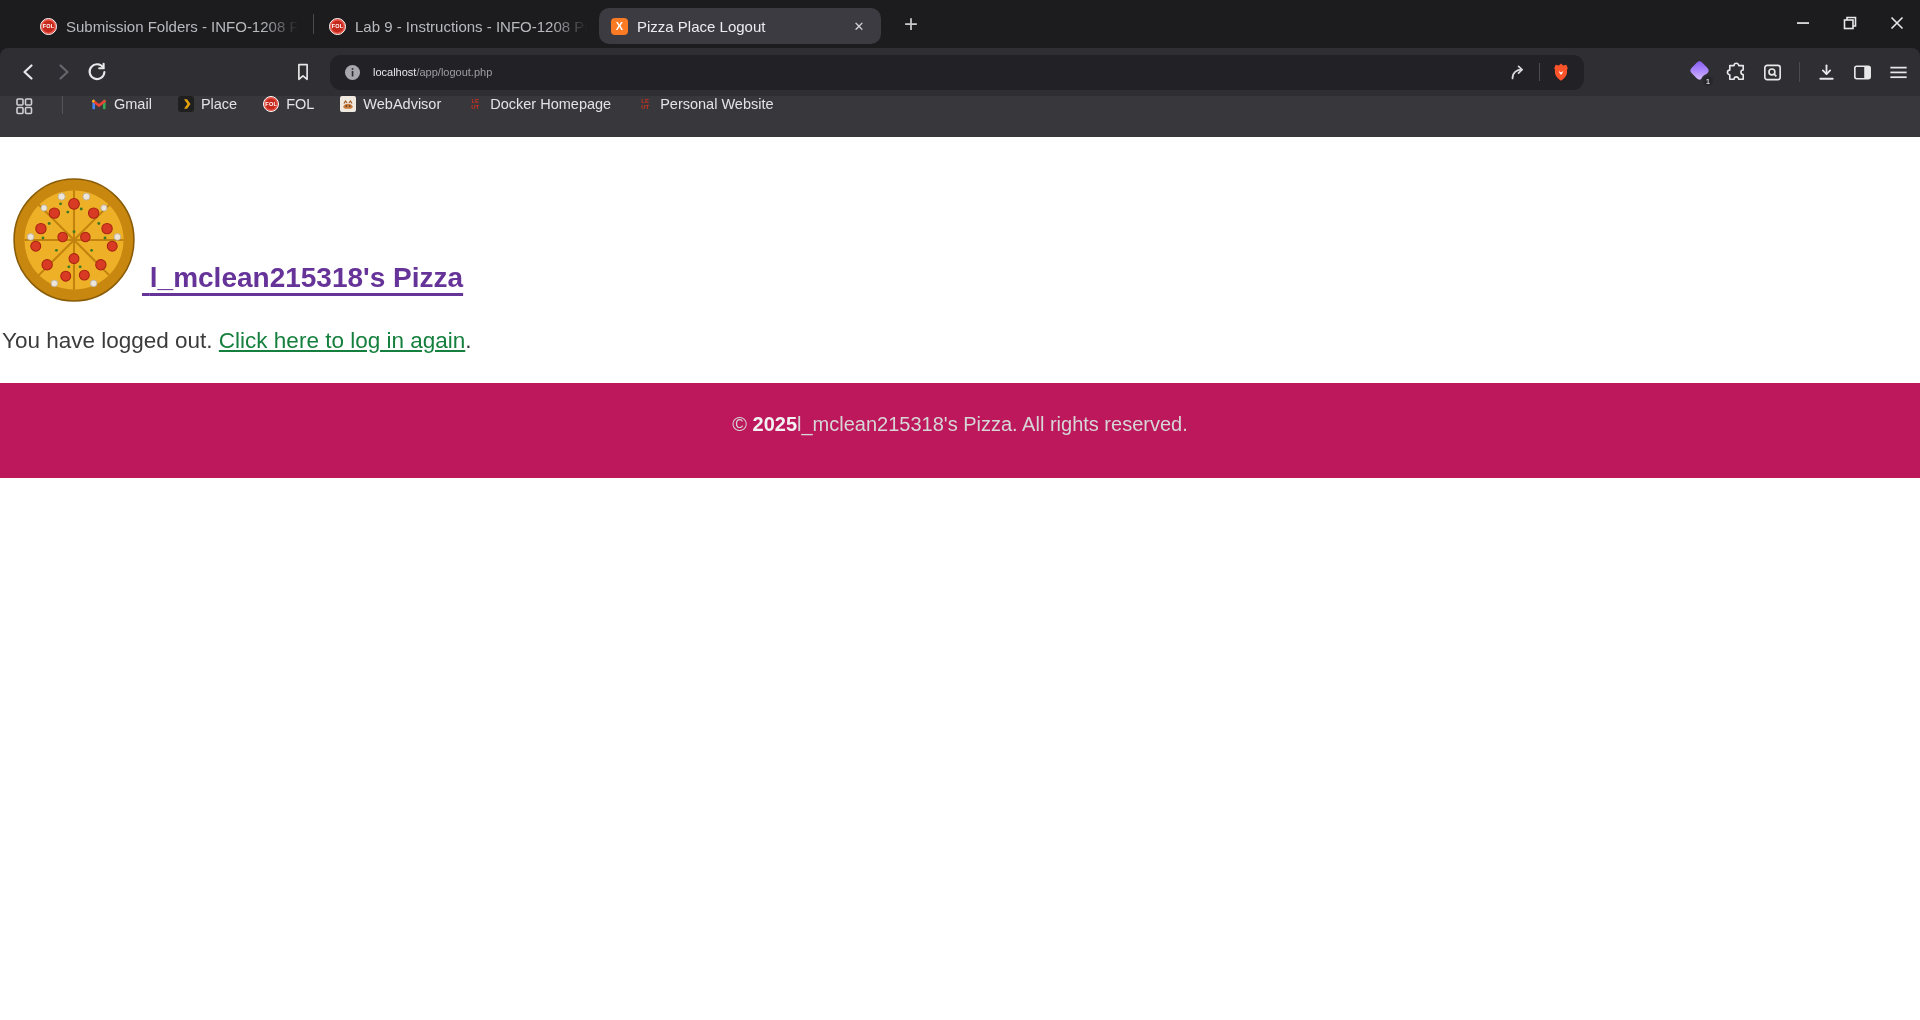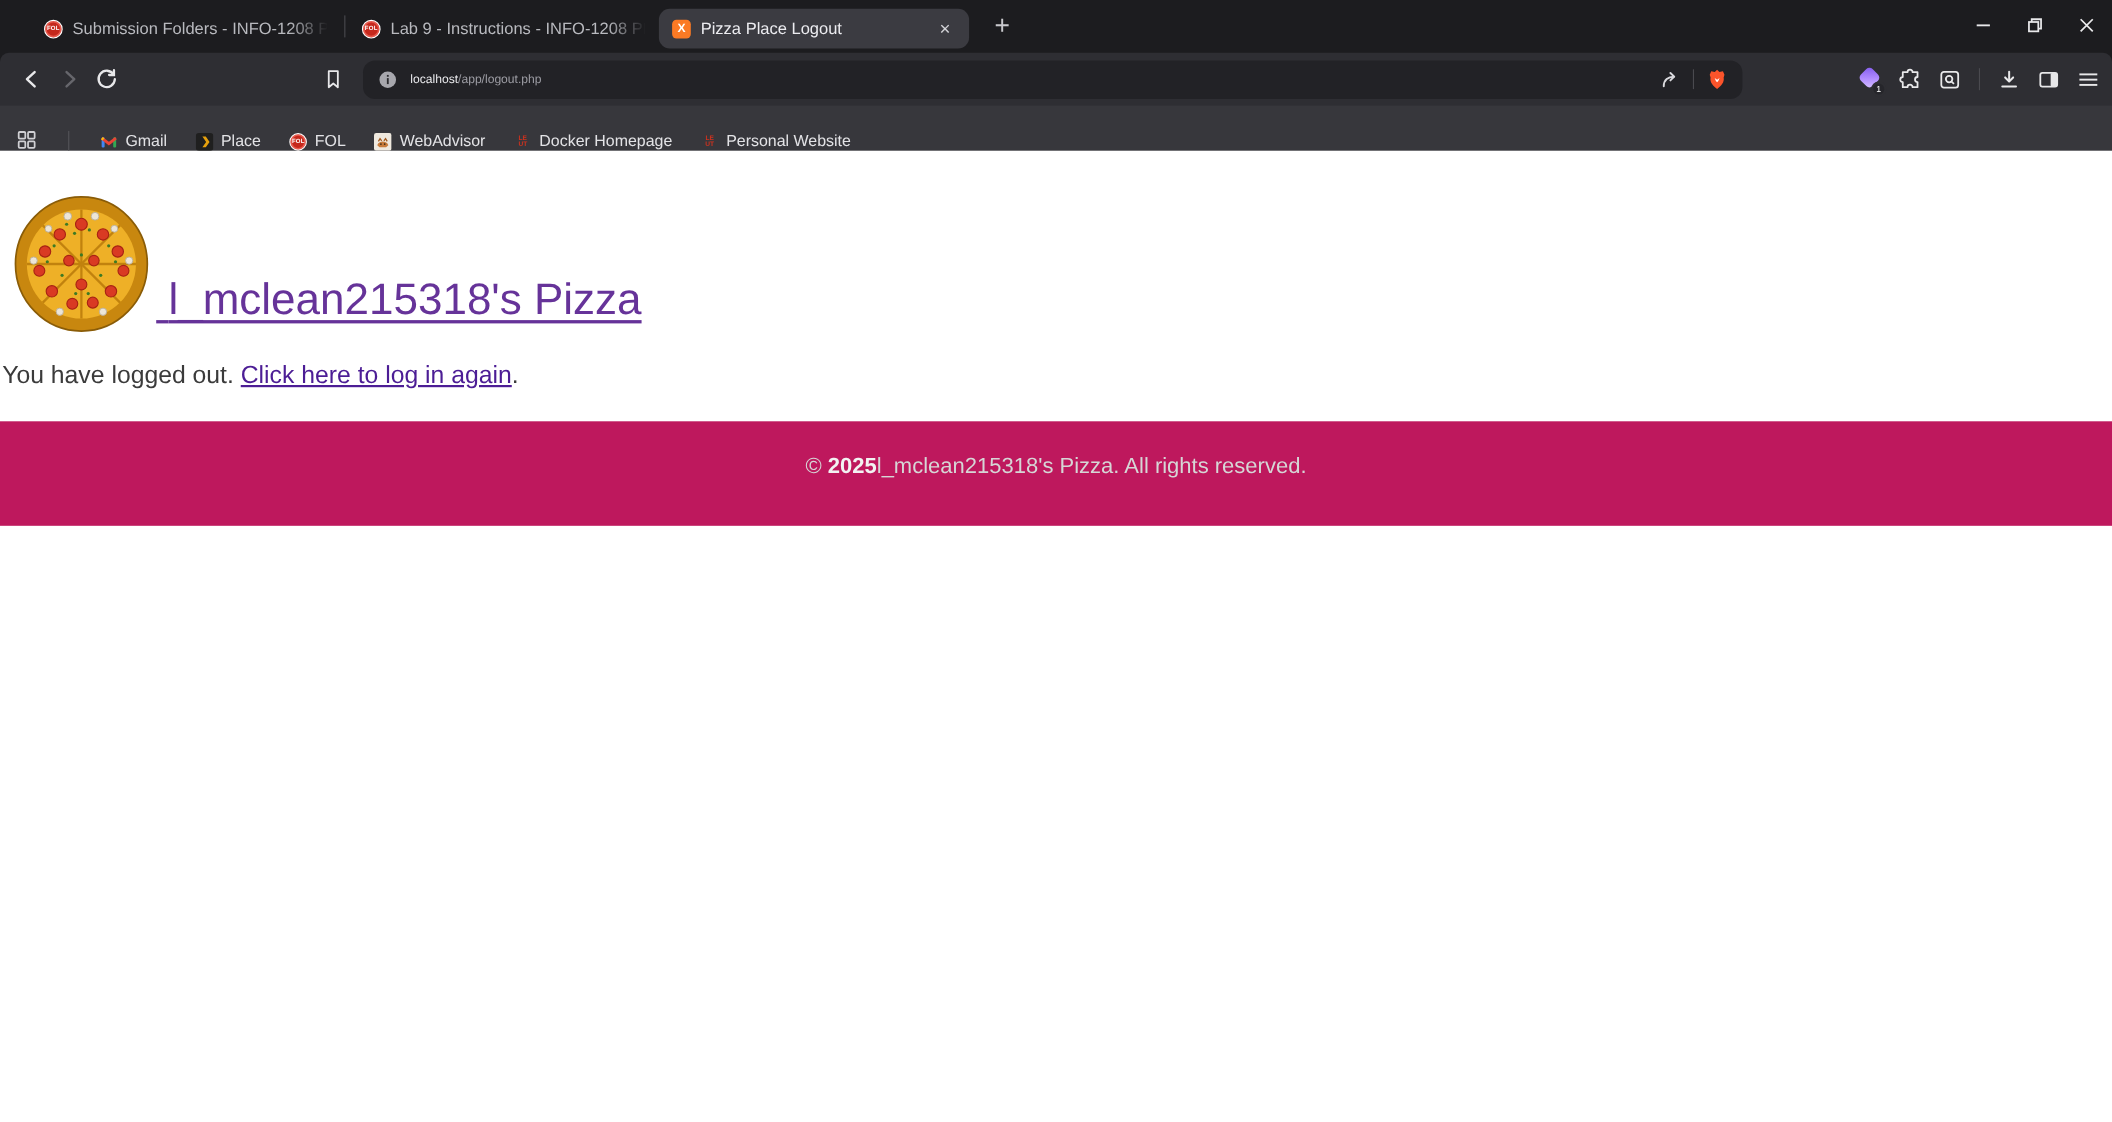--- a/index.html
+++ b/index.html
@@ -40,38 +40,38 @@
   .url-divider { width:1px; height:18px; background:#4a4a4f; margin:0 10px; }
   .right-cluster { display:flex; align-items:center; gap:13px; flex:none; }
   .ext-wrap { position:relative; width:24px; height:24px; }
   .ext-diamond { position:absolute; left:4px; top:3px; width:15px; height:15px; border-radius:4px;
                  transform:rotate(45deg); background:linear-gradient(135deg,#8a63f0 10%,#b18cff 55%,#d7c3ff 100%); }
   .ext-badge { position:absolute; right:-3px; bottom:-4px; width:14px; height:14px; border-radius:50%;
                background:#26262b; border:2px solid #2e2e33; color:#fff; font-size:8px;
                display:flex; align-items:center; justify-content:center; }
   .cluster-divider { width:1px; height:20px; background:#4a4a4f; margin:0 2px; }
 
-  .bookmarks-bar { height:41px; background:#37373c; display:flex; align-items:flex-end;
+  .bookmarks-bar { height:41px; background:#37373c; display:flex; align-items:flex-start;
                    padding:0 14px; gap:26px; }
   .bm-item { display:flex; align-items:center; gap:7px; color:#e3e3e6; font-size:14.5px; white-space:nowrap; }
   .bm-divider { width:1px; height:18px; background:#55555a; margin:0 2px; }
   .bm-ico { width:16px; height:16px; flex:none; display:flex; align-items:center; justify-content:center; }
   .red-site { color:#d0321e; font-weight:bold; font-size:6px; line-height:6px; text-align:center; }
 
   
   .page { background:#fff; }
   .site-header { display:flex; align-items:flex-end; padding:18px 0 0 12px; height:165px; }
-  .site-title-link { color:#663399; font-size:40px; font-weight:normal; line-height:1;
+  .site-title-link { color:#663399; font-size:28px; font-weight:bold; line-height:1;
                      text-decoration:underline; text-decoration-thickness:3px; text-underline-offset:6px;
                      margin-left:6px; padding-bottom:10px; white-space:pre; }
   .main-nav { margin-top:38px; height:57px; background:#0d8383; display:flex; align-items:center;
               justify-content:center; gap:32px; }
   .main-nav a { color:#fff; font-size:23px; text-decoration:none; }
   .logout-line { margin:26px 0 0 2px; font-size:22.5px; color:#3b3b3b; }
-  .logout-line a { color:#4c1d95;text-decoration:underline; }
+  .logout-line a { color:#15803d;text-decoration:underline; }
   .site-footer { margin-top:29px; background:#be185d; text-align:center; padding:30px 0 42px; }
   .site-footer p { color:#d6d6d6; font-size:20px; }
   .site-footer .date-line { margin-top:17px; }
   .year-bold { font-weight:bold; color:#f2f2f2; }
 
   svg { display:block; }
 </style>
 </head>
 <body>
 

